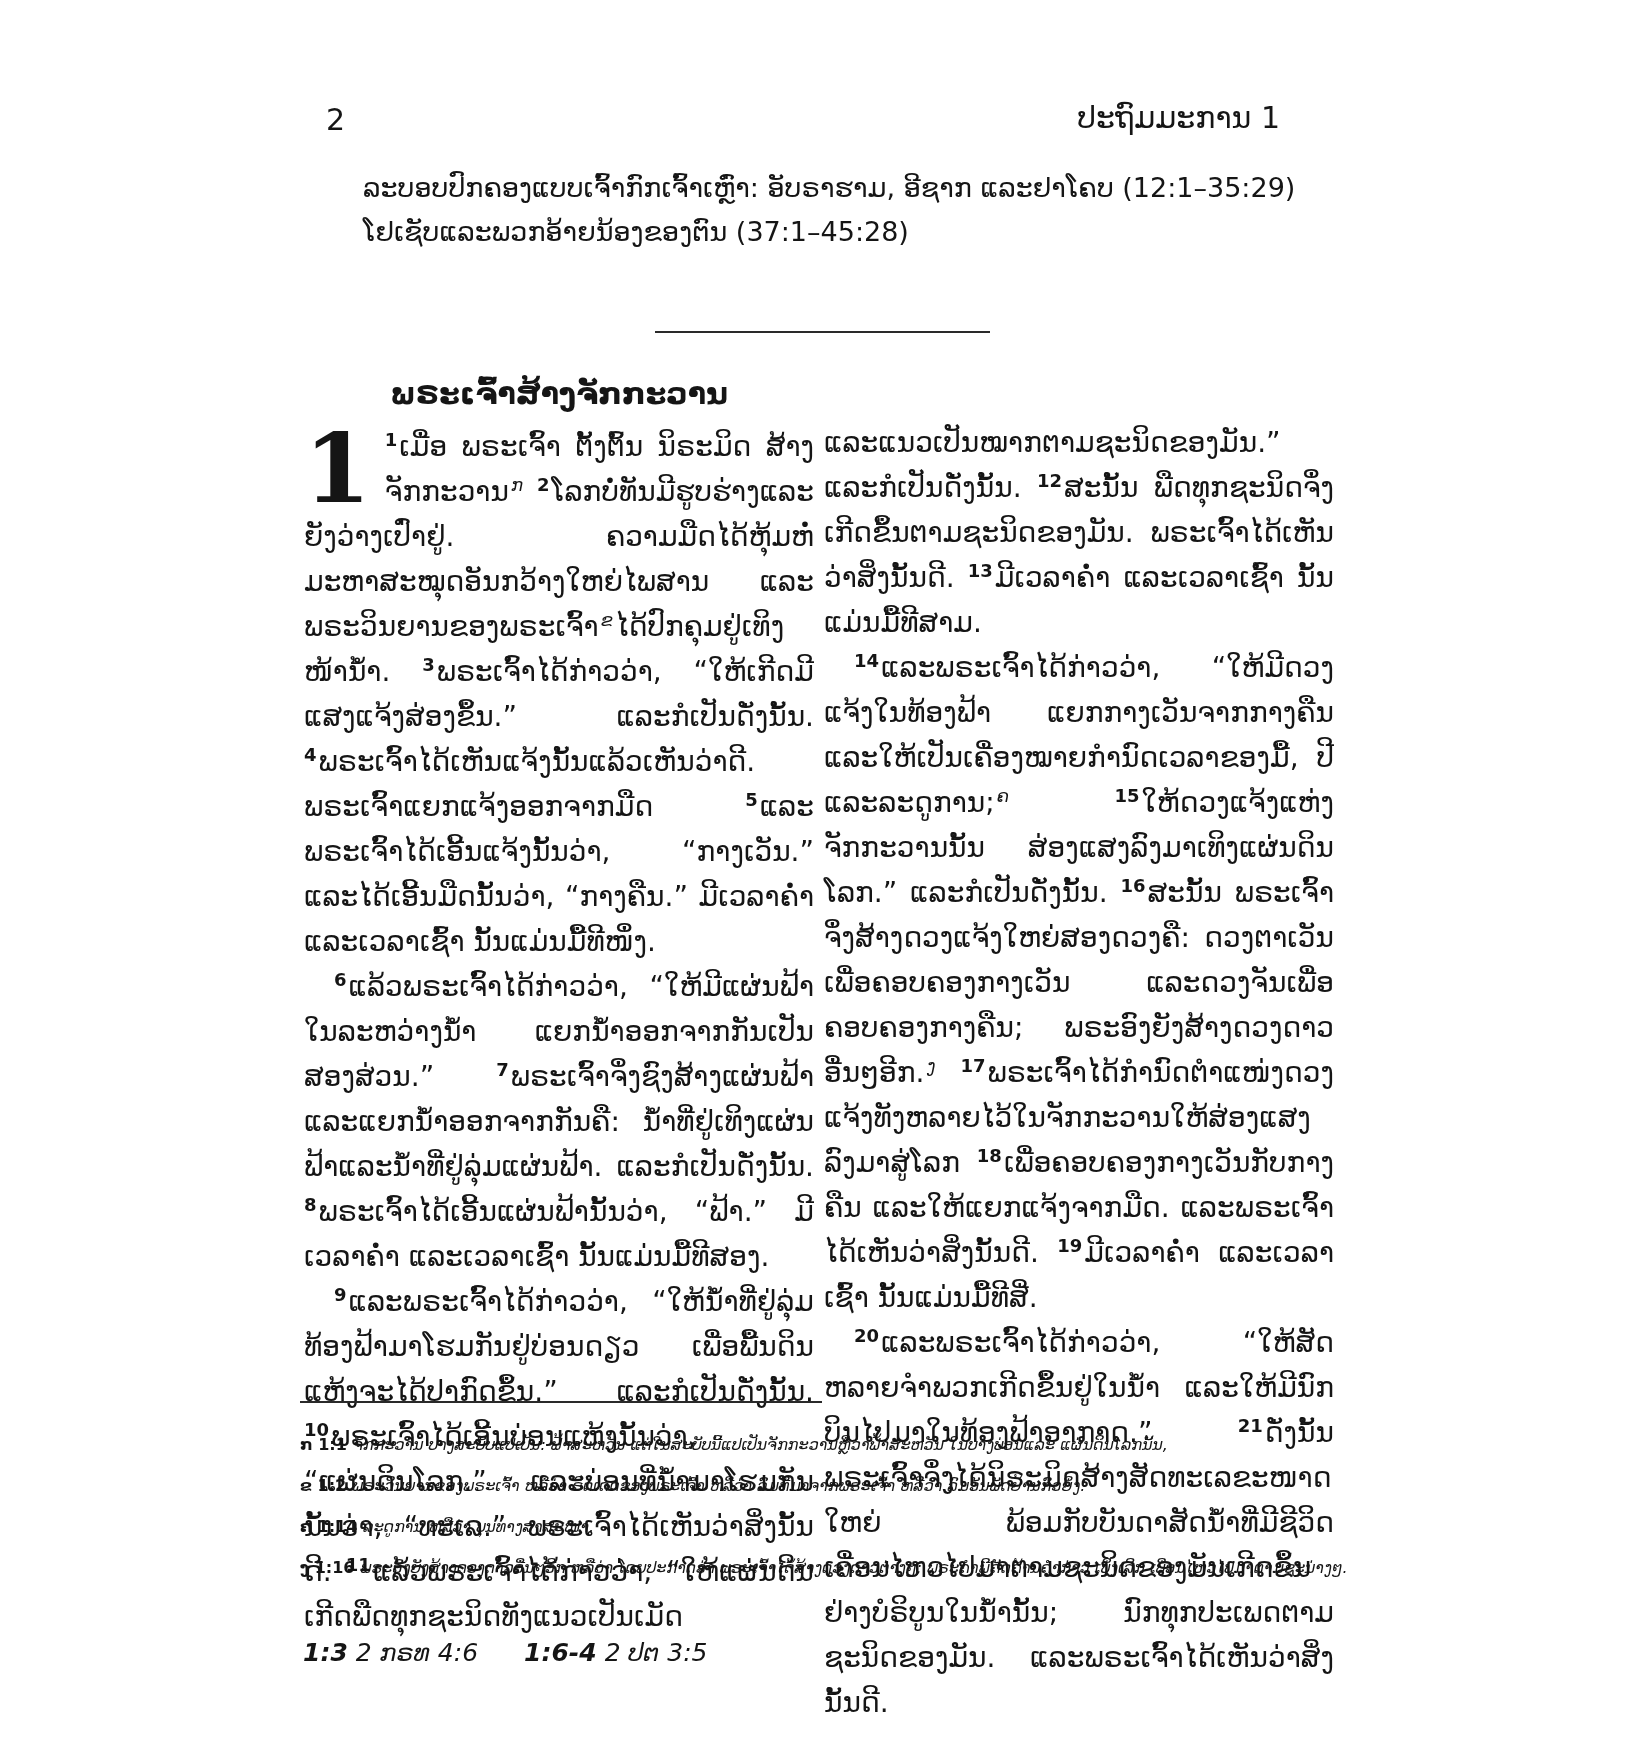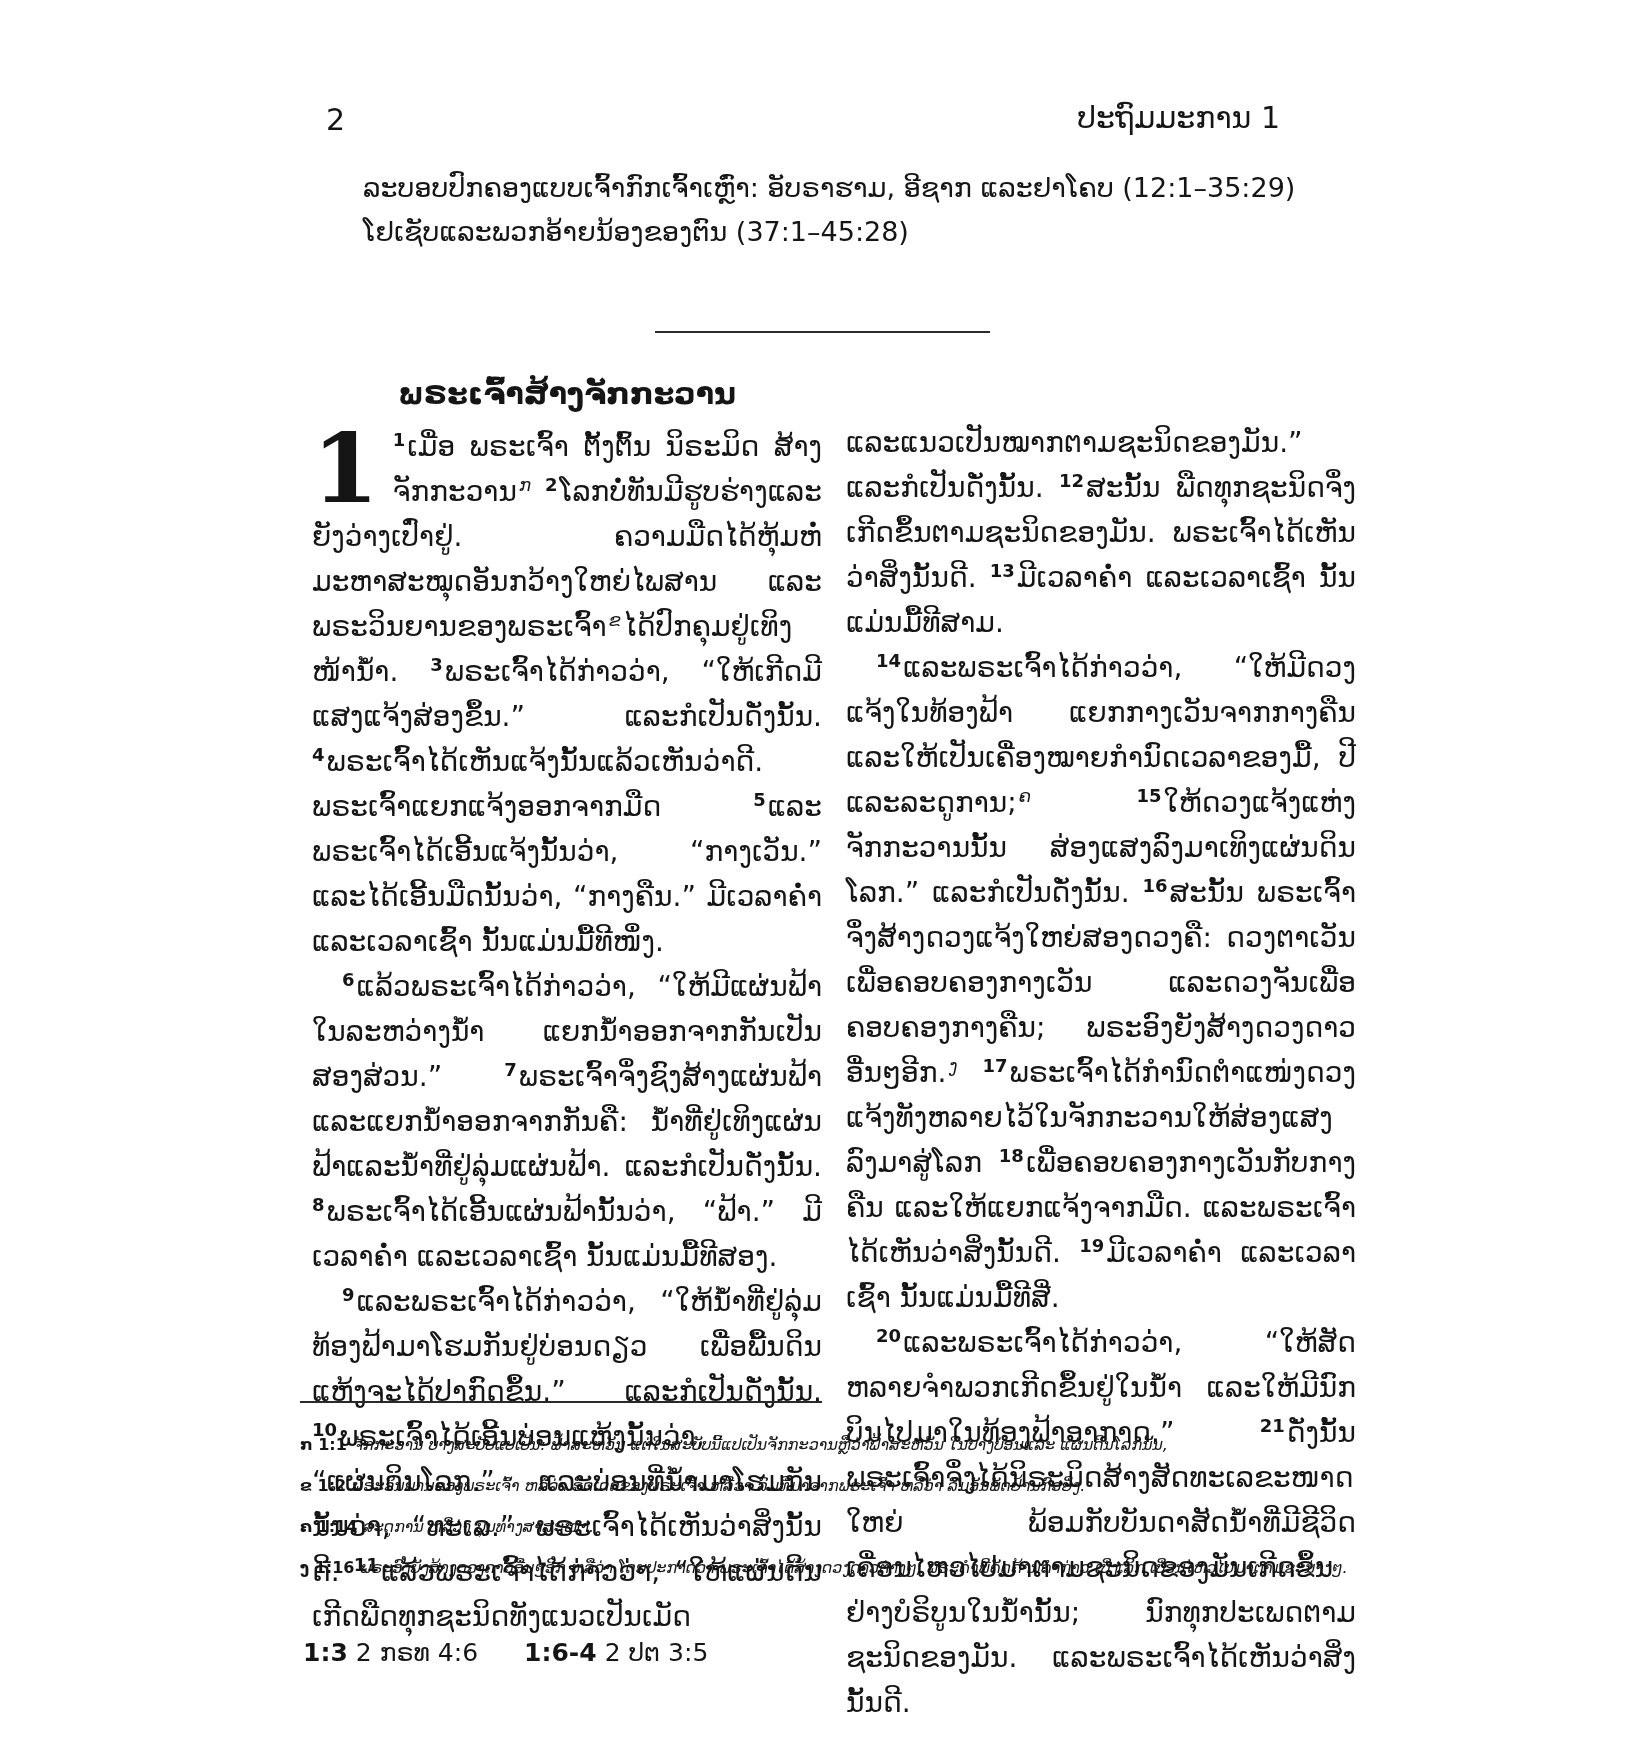--- a/index.html
+++ b/index.html
@@ -11,21 +11,21 @@
   .page{position:absolute;inset:0;background:#fff;}
 
   .page-number{position:absolute;left:326px;top:102px;font-size:30px;}
   .running-head{position:absolute;left:300px;top:100px;width:980px;text-align:right;font-size:30px;}
 
   .outline{position:absolute;left:363px;top:166px;width:900px;font-size:27px;line-height:44px;}
   .outline div{white-space:nowrap;}
 
   .rule-center{position:absolute;top:331px;left:655px;width:335px;border-top:2px solid #2a2a2a;}
 
-  .body-cols{position:absolute;left:312px;top:366px;width:1046px;display:flex;gap:24px;}
+  .body-cols{position:absolute;left:304px;top:366px;width:1046px;display:flex;gap:10px;}
   .col{width:510px;font-size:28px;line-height:45px;text-align:justify;text-justify:inter-word;}
   .col p{margin:0;}
   .col p.indent{text-indent:30px;}
   .section-heading{font-weight:bold;font-size:30px;text-align:center;line-height:56px;text-indent:0 !important;margin-bottom:2px !important;}
   .col-right{padding-top:54px;}
 
   .dropcap{
     float:left;font-family:"DejaVu Serif","Liberation Serif",serif;
     font-weight:bold;font-size:96px;line-height:78px;
     padding:6px 14px 0 0;
@@ -34,21 +34,21 @@
   sup.fnmark{font-style:italic;font-size:18px;line-height:0;vertical-align:super;padding:0 2px;}
 
   .rule-footnotes{position:absolute;top:1401px;left:300px;width:522px;border-top:2px solid #2a2a2a;}
 
   .footnotes{position:absolute;left:300px;top:1424px;width:1066px;font-size:16px;line-height:41px;}
   .footnotes .fn{margin:0;}
   .footnotes .fn-marker{font-weight:bold;font-style:normal;padding-right:6px;}
   .footnotes .fn-text{font-style:italic;}
 
   .crossrefs{position:absolute;left:303px;top:1638px;font-size:25px;}
-  .crossrefs .xref{margin-right:46px;}
+  .crossrefs .xref{margin-right:46px;font-style:italic;}
   .crossrefs .xref-ref{font-weight:bold;padding-right:8px;}
 </style>
 </head>
 <body>
 
 <div class="page">
 
   <div class="page-number">2</div>
   <div class="running-head">ປະຖົມມະການ 1</div>
 

